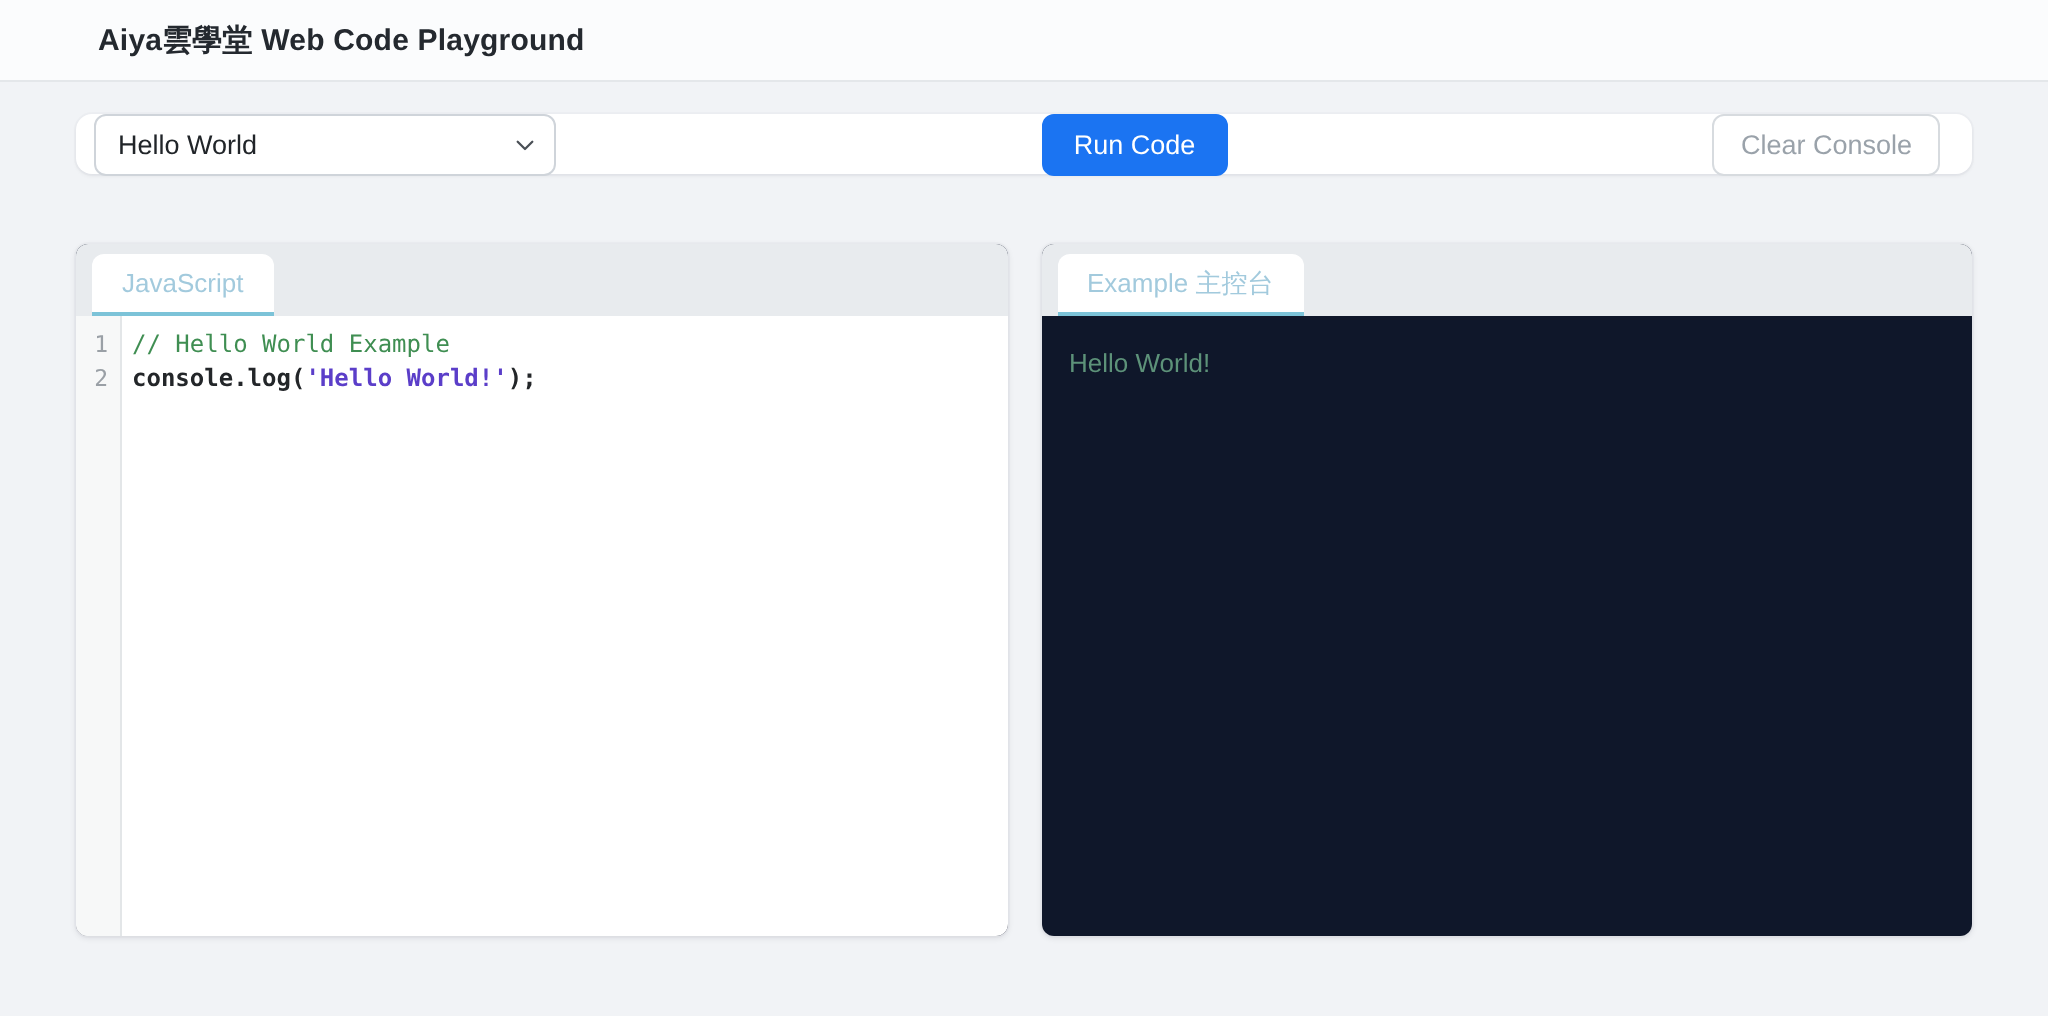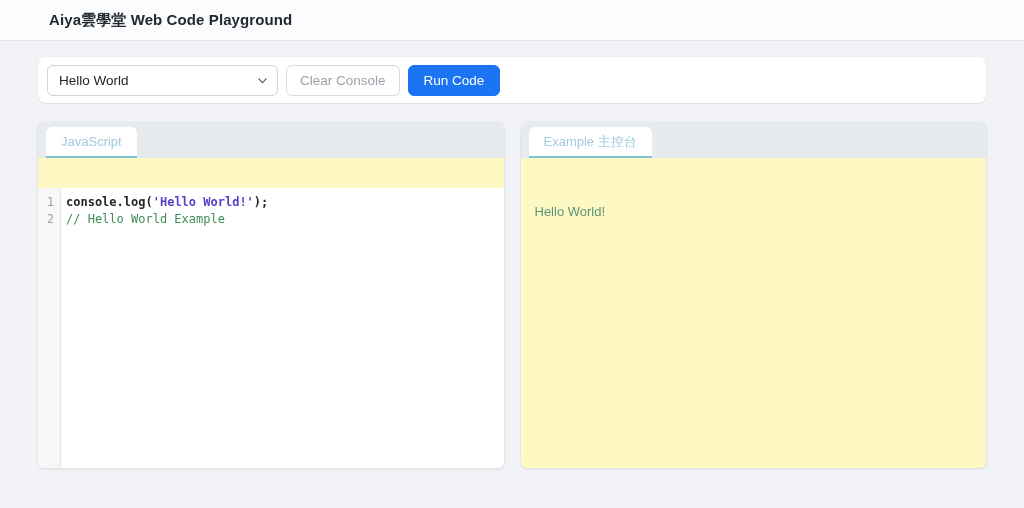--- a/index.html
+++ b/index.html
@@ -24,25 +24,26 @@
     color: #24292f;
     letter-spacing: .1px;
   }
   
   .main { padding: 16px 38px 0 38px; }
   
   .toolbar-card {
     background: #ffffff;
     border-radius: 8px;
     box-shadow: 0 1px 2px rgba(16,24,40,.06), 0 0 0 1px rgba(16,24,40,.02);
-    height: 46px;
+    height: 30px;
     display: flex;
     align-items: center;
     padding: 0 16px 0 9px;
-    margin-bottom: 19px;
+    margin-bottom: 35px;
+    justify-content: space-between;
   }
   .select-wrap { position: relative; width: 231px; height: 31px; }
   .example-select {
     appearance: none;
     -webkit-appearance: none;
     width: 100%;
     height: 31px;
     border: 1px solid #cfd4da;
     border-radius: 6px;
     background: #fff;
@@ -80,27 +81,26 @@
     background: #ffffff;
     border: 1px solid #d7dbdf;
     color: #9aa2aa;
     padding: 0 13px;
   }
   
   .panels { display: flex; gap: 17px; }
   .panel {
     flex: 1;
     height: 346px;
-    background: #fef9c3;
+    background: #0f172a;
     border-radius: 6px;
     box-shadow: 0 1px 3px rgba(16,24,40,.10), 0 0 0 1px rgba(16,24,40,.02);
     overflow: hidden;
     display: flex;
     flex-direction: column;
-    gap: 30px;
   }
   .tabbar {
     height: 36px;
     background: #e8ebee;
     display: flex;
     align-items: flex-end;
     padding-left: 8px;
     flex: none;
   }
   .tab {
@@ -155,38 +155,38 @@
 
   <div class="toolbar-card">
     <div class="select-wrap">
       <select class="example-select">
         <option>Hello World</option>
       </select>
       <svg class="chevron" viewBox="0 0 16 16">
         <path d="M3.5 6 8 10.5 12.5 6" fill="none" stroke="#4a5056" stroke-width="1.4" stroke-linecap="round" stroke-linejoin="round"></path>
       </svg>
     </div>
+    <button class="btn btn-run">Run Code</button>
     <button class="btn btn-clear">Clear Console</button>
-    <button class="btn btn-run">Run Code</button>
   </div>
 
   <div class="panels">
 
     <div class="panel">
       <div class="tabbar">
         <div class="tab">
           <span>JavaScript</span>
         </div>
       </div>
       <div class="editor-body">
         <div class="gutter">
             <div>1</div>
             <div>2</div>
           </div>
-        <div class="code-lines"><div class="code-line"><span class="tok-plain">console.log(</span><span class="tok-string">'Hello World!'</span><span class="tok-plain">);</span></div><div class="code-line"><span class="tok-comment">// Hello World Example</span></div></div>
+        <div class="code-lines"><div class="code-line"><span class="tok-comment">// Hello World Example</span></div><div class="code-line"><span class="tok-plain">console.log(</span><span class="tok-string">'Hello World!'</span><span class="tok-plain">);</span></div></div>
       </div>
     </div>
 
     <div class="panel">
       <div class="tabbar">
         <div class="tab">
           <span>Example 主控台</span>
         </div>
       </div>
       <div class="console-output">

